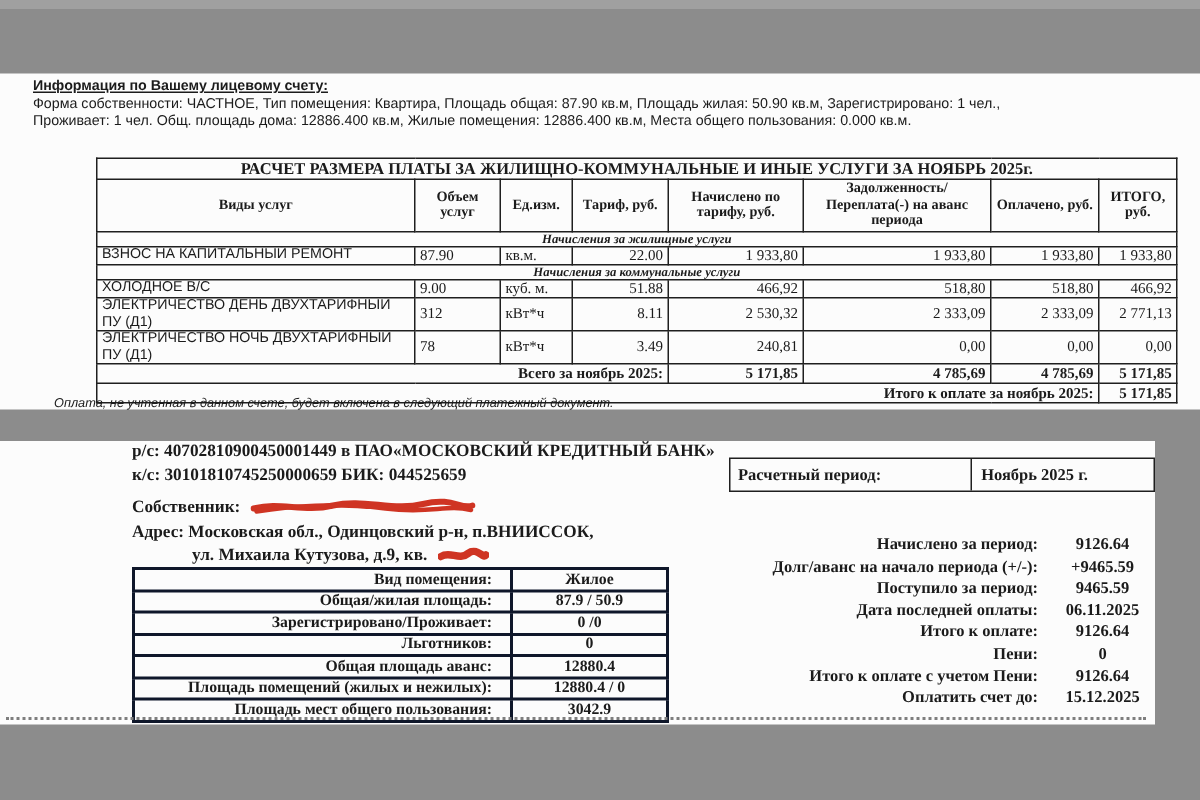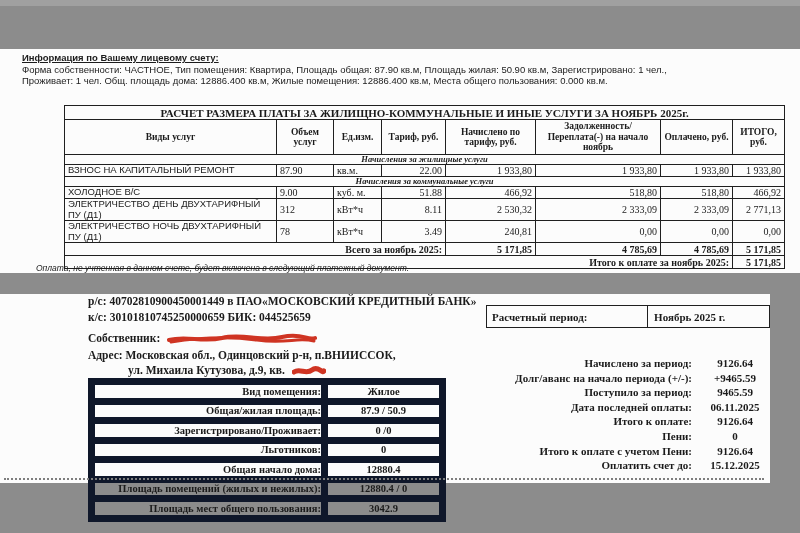--- a/index.html
+++ b/index.html
@@ -38,21 +38,21 @@
   .period-box .pl{width:55%;border-right:1.5px solid #1f1f1f;font-weight:bold;font-size:11px;
                   display:flex;align-items:center;padding-left:5px;}
   .period-box .pv{flex:1;font-weight:bold;font-size:11px;display:flex;align-items:center;padding-left:6px;}
   .owner{position:absolute;left:88px;top:38px;font-weight:bold;font-size:11.5px;white-space:nowrap;}
   .addr1{position:absolute;left:88px;top:55px;font-weight:bold;font-size:11.5px;white-space:nowrap;}
   .addr2{position:absolute;left:128px;top:70px;font-weight:bold;font-size:11.5px;white-space:nowrap;}
   .scribble{vertical-align:middle;margin-left:4px;}
 
   .dwelling{position:absolute;left:88px;top:84px;width:358px;border:1.5px solid #1f1f1f;
             font-size:10.5px;}
-  .dwelling td{border:7px solid #0f172a;font-weight:bold;height:12.5px;padding:0 0;}
+  .dwelling td{border:2px solid #0f172a;font-weight:bold;height:12.5px;padding:0 12px;}
   .dwelling .dl{text-align:right;width:226px;}
   .dwelling .dv{text-align:center;}
 
   .summary{position:absolute;left:352px;top:62px;width:420px;font-size:11px;font-weight:bold;}
   .summary .srow{display:flex;height:14.6px;line-height:14.6px;}
   .summary .sl{flex:1;text-align:right;}
   .summary .sv{width:74px;text-align:center;padding-left:6px;}
 </style>
 </head>
 <body>
@@ -81,21 +81,21 @@
       <tbody>
           <tr class="t-title">
             <td colspan="8">РАСЧЕТ РАЗМЕРА ПЛАТЫ ЗА ЖИЛИЩНО-КОММУНАЛЬНЫЕ И ИНЫЕ УСЛУГИ ЗА НОЯБРЬ 2025г.</td>
           </tr>
       <tr class="t-head">
         <td>Виды услуг</td>
         <td>Объем услуг</td>
         <td>Ед.изм.</td>
         <td>Тариф, руб.</td>
         <td>Начислено по тарифу, руб.</td>
-        <td>Задолженность/ Переплата(-) на начало ноябрь</td>
+        <td>Задолженность/ Переплата(-) на аванс периода</td>
         <td>Оплачено, руб.</td>
         <td>ИТОГО, руб.</td>
       </tr>
       <tr class="t-sec">
             <td colspan="8">Начисления за жилищные услуги</td>
           </tr>
       <tr>
         <td class="svc">ВЗНОС НА КАПИТАЛЬНЫЙ РЕМОНТ</td>
         <td class="c">87.90</td>
         <td class="c">кв.м.</td>
@@ -191,21 +191,21 @@
           </tr>
       <tr>
             <td class="dl">Зарегистрировано/Проживает:</td>
             <td class="dv">0 /0</td>
           </tr>
       <tr>
             <td class="dl">Льготников:</td>
             <td class="dv">0</td>
           </tr>
       <tr>
-            <td class="dl">Общая начало дома:</td>
+            <td class="dl">Общая площадь аванс:</td>
             <td class="dv">12880.4</td>
           </tr>
       <tr>
             <td class="dl">Площадь помещений (жилых и нежилых):</td>
             <td class="dv">12880.4 / 0</td>
           </tr>
       <tr>
             <td class="dl">Площадь мест общего пользования:</td>
             <td class="dv">3042.9</td>
           </tr>

